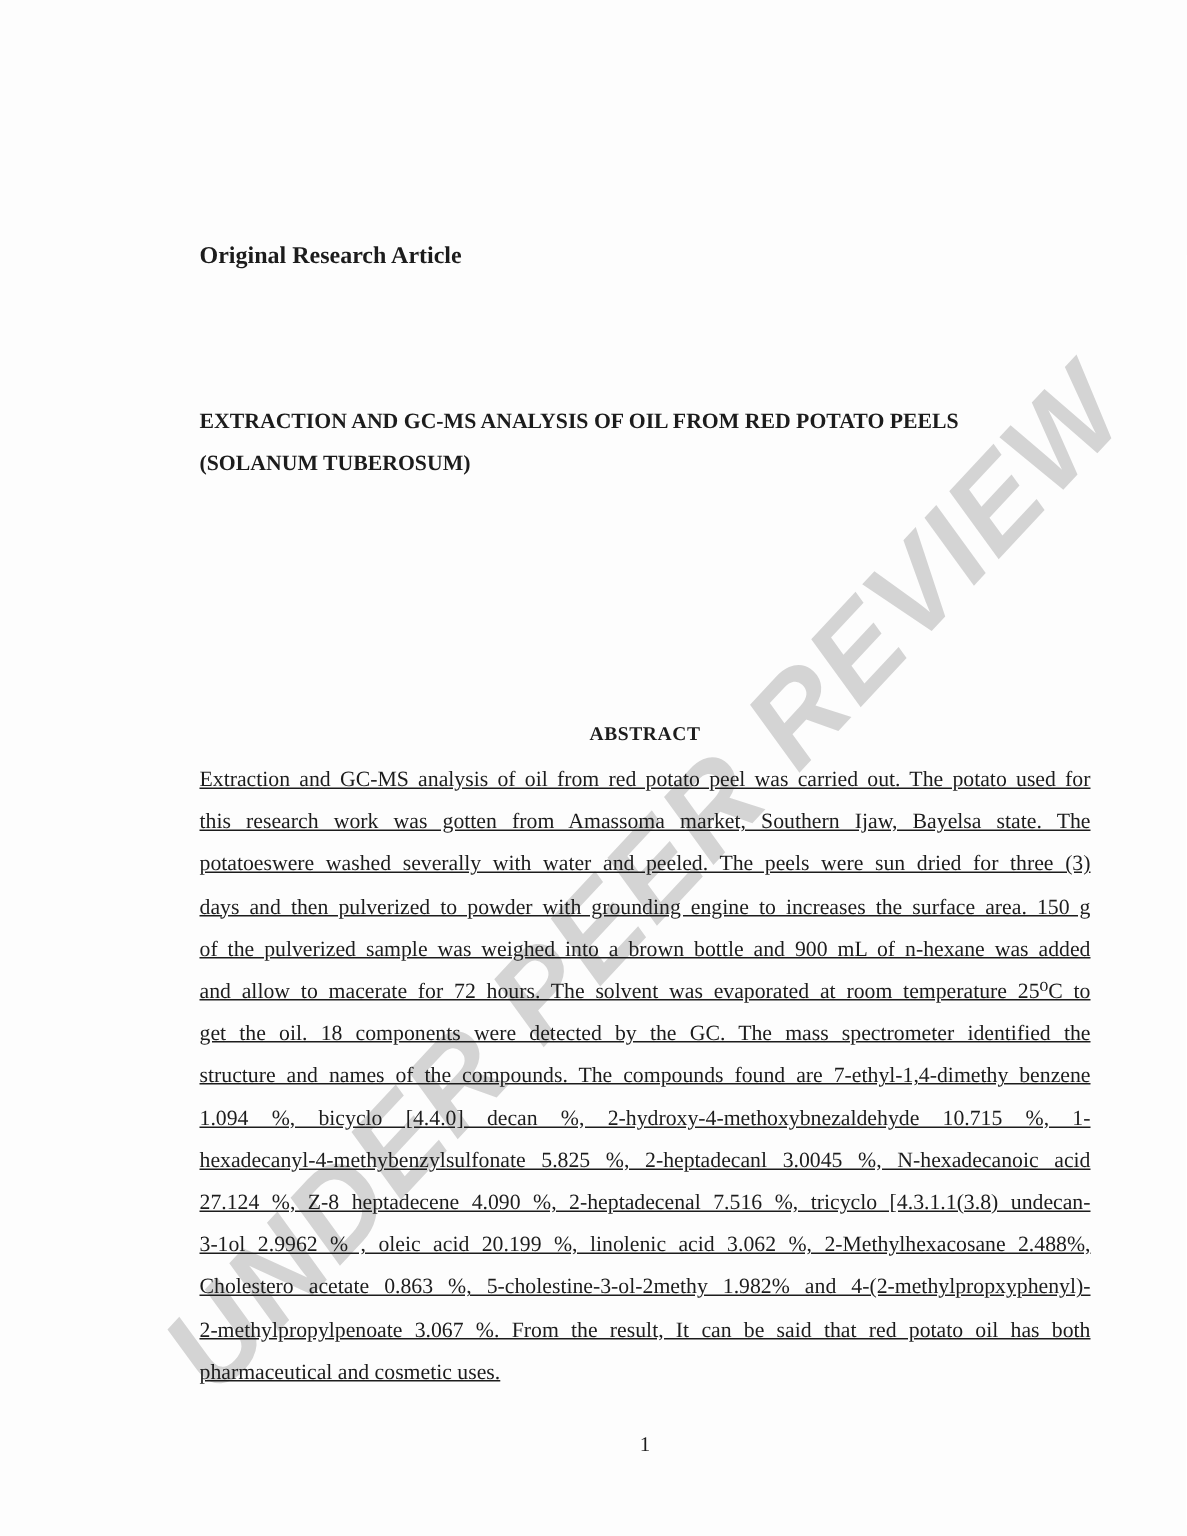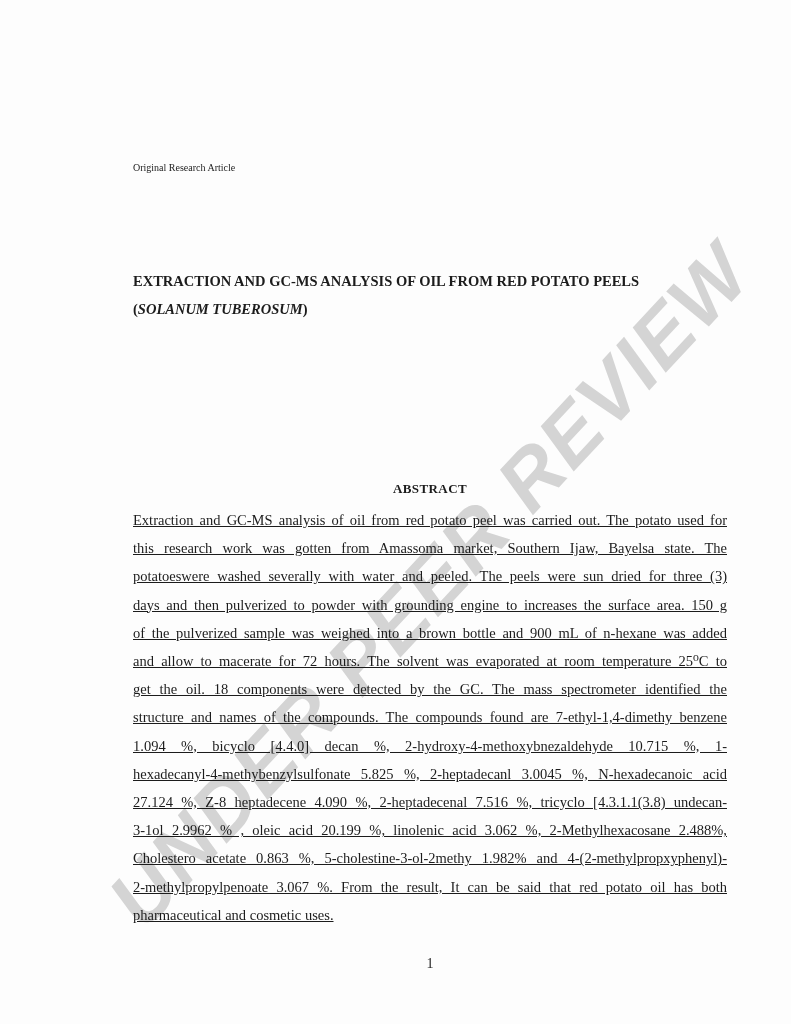--- a/index.html
+++ b/index.html
@@ -31,36 +31,35 @@
     color: rgba(70, 70, 70, 0.22);
     transform: rotate(-47deg);
     transform-origin: 50% 50%;
     user-select: none;
     pointer-events: none;
   }
   .article-type {
     position: absolute;
     left: 133px;
     top: 162px;
-    font-weight: normal;
-    font-size: 10px;
+    font-weight: bold;
+    font-size: 16px;
     text-align: right;
   }
   .title-block {
     position: absolute;
     left: 133px;
     top: 227px;
     width: 596px;
     font-weight: bold;
     font-size: 14.5px;
     line-height: 28px;
     margin-top: 40px;
   }
   .species {
-    font-style: italic;
   }
   .abstract-heading {
     position: absolute;
     left: 133px;
     top: 481px;
     width: 594px;
     text-align: center;
     font-weight: bold;
     font-size: 13px;
     letter-spacing: 0.4px;

